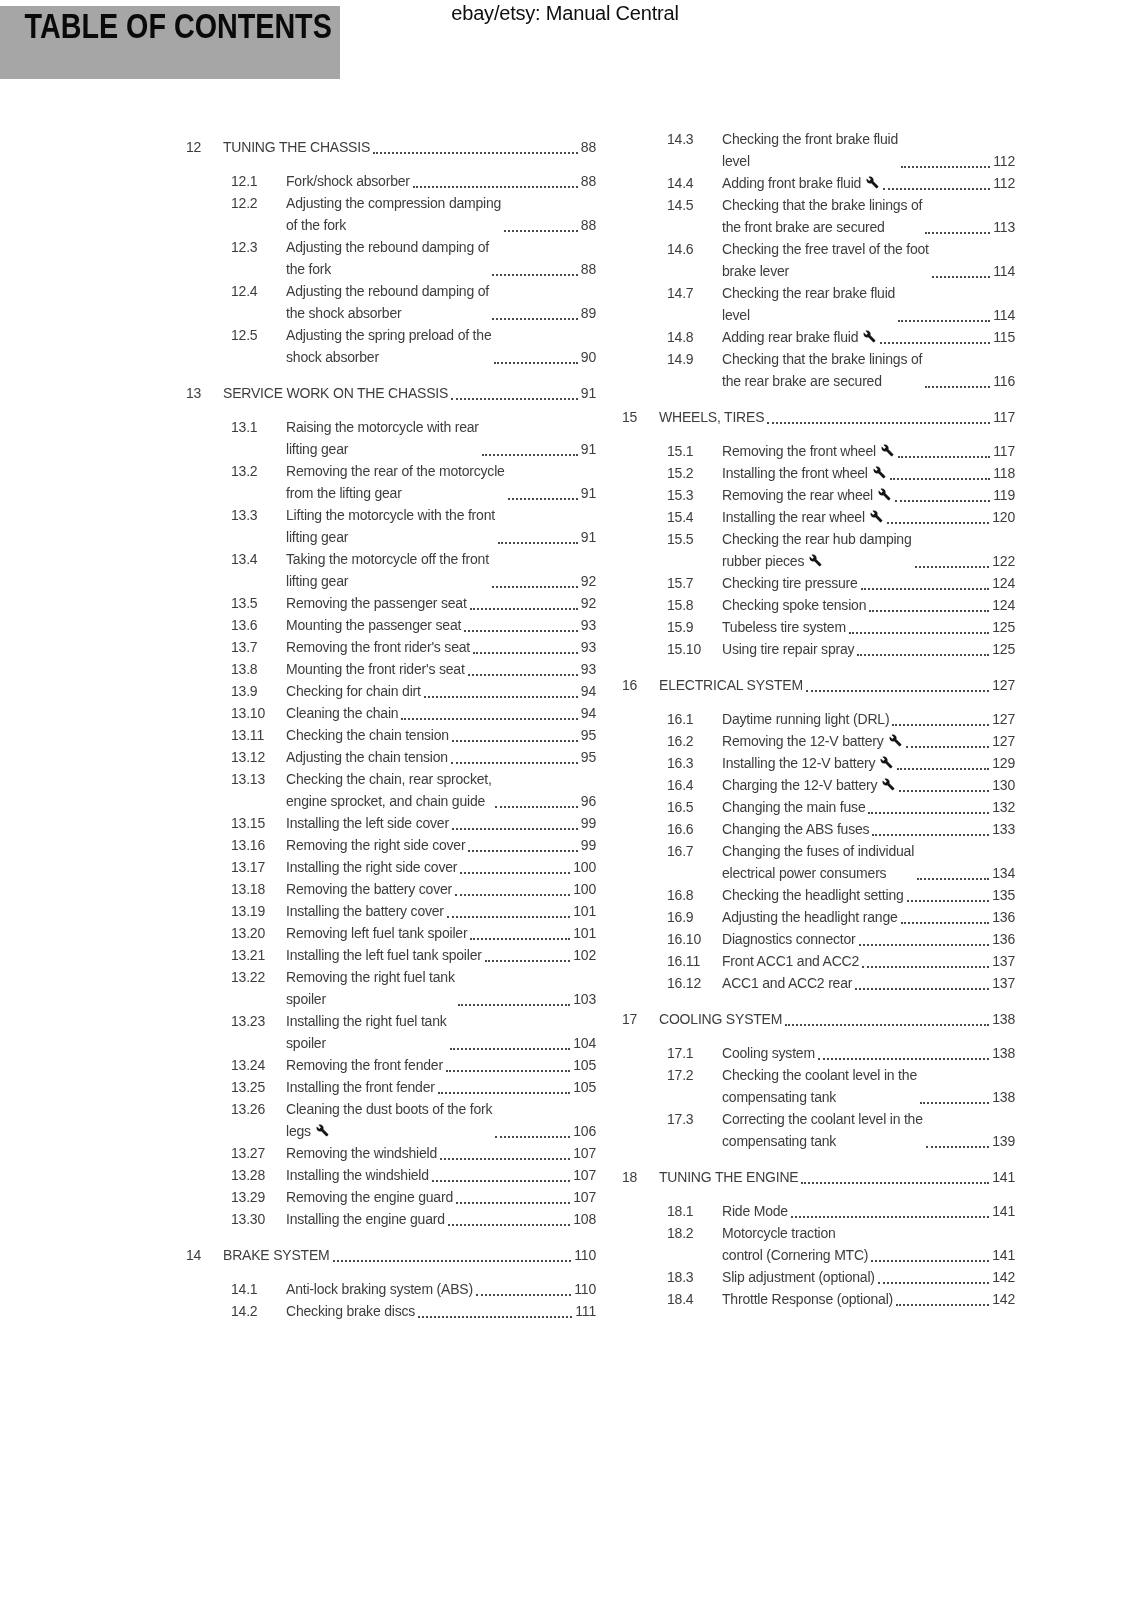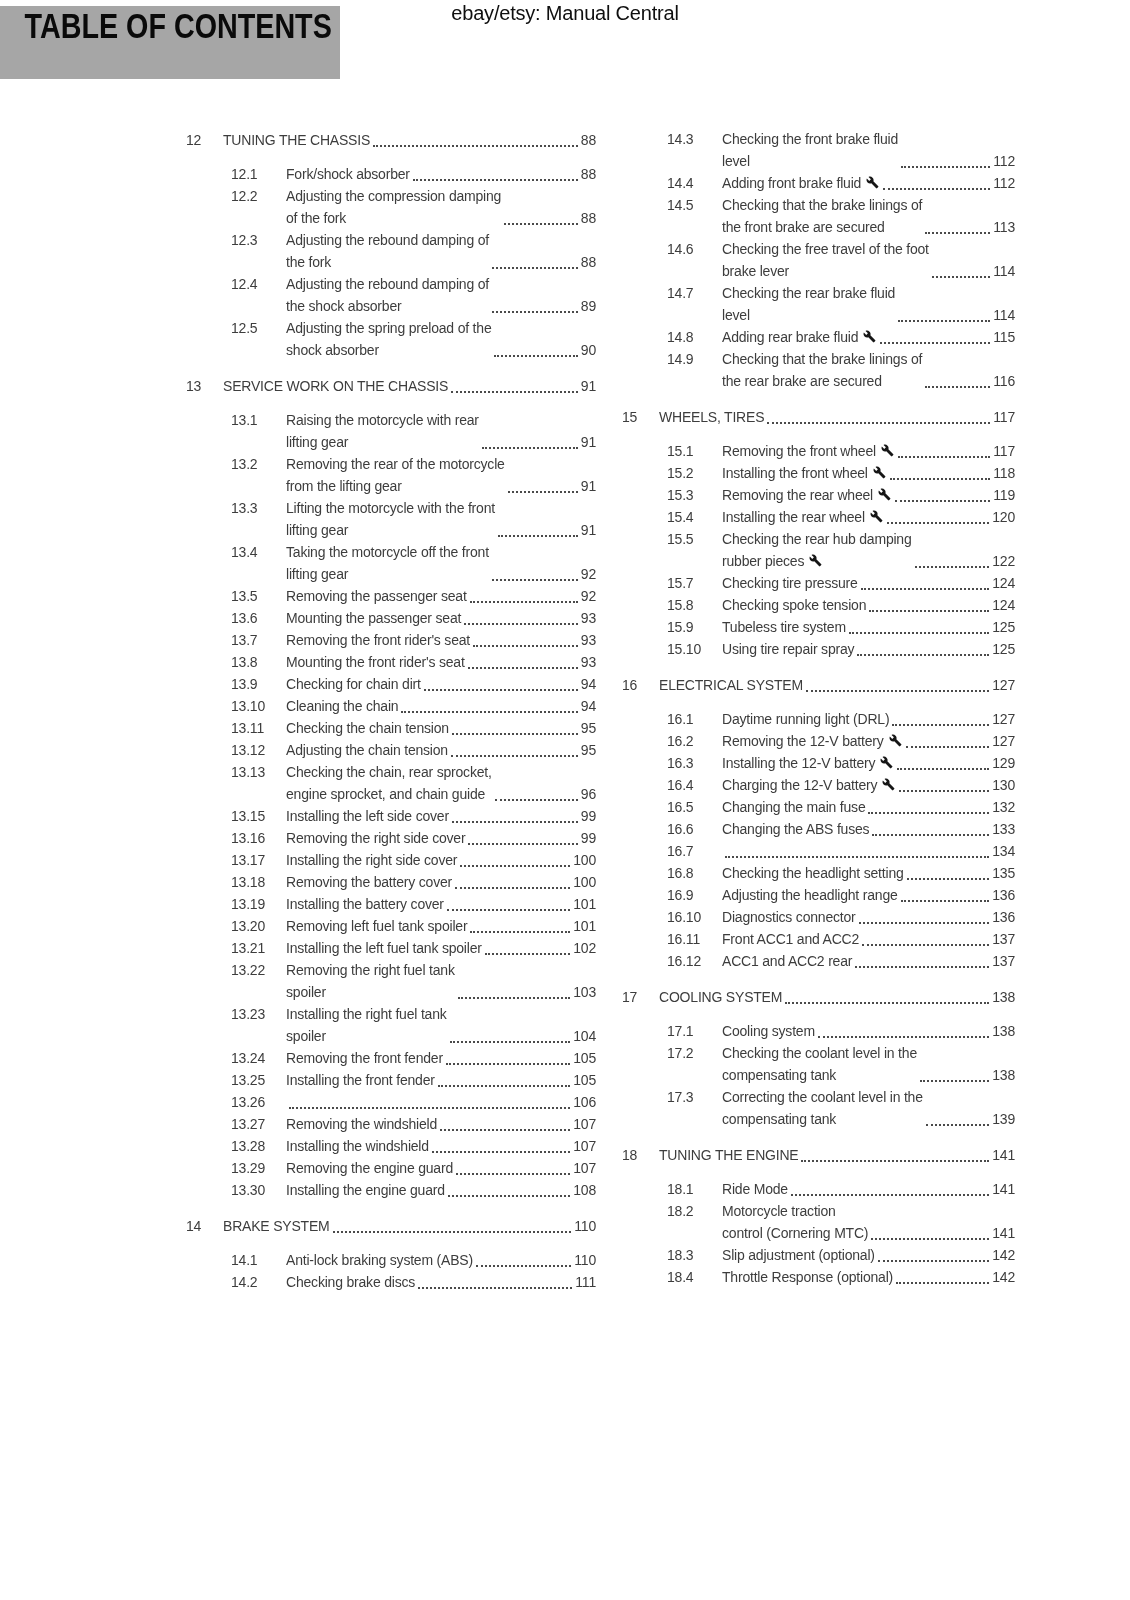--- a/index.html
+++ b/index.html
@@ -27,21 +27,21 @@
   .toc {
     position:absolute; left:186px; top:128px; display:flex; gap:26px;
     font-size:14px; line-height:22px; letter-spacing:-0.2px;
   }
   .toc-col:first-child { width:410px; }
   .toc-col:last-child  { width:393px; }
   .row { display:flex; align-items:flex-start; }
   .row .num { flex:0 0 55px; }
   .chapter-row { margin:14px 0 12px; }
   .chapter-row .num { flex:0 0 37px; }
-  .sec:first-child > .chapter-row { margin-top:1px; }
+  .sec:first-child > .chapter-row { margin-top:8px; }
   .entries { margin-left:45px; }
   .rbody { flex:1 1 auto; min-width:0; display:flex; align-items:flex-end; }
   .title { flex:0 1 auto; white-space:pre-line; }
   .dots {
     flex:1 0 10px; border-bottom:2px dotted var(--dots,#4a4a4a);
     margin:0 3px 4px 3px;
   }
   .pg { flex:0 0 auto; }
   .wrench {
     width:13px; height:13px; fill:#161616; display:inline-block;
@@ -328,20 +328,24 @@
               <span class="num">13.25</span>
               <span class="rbody">
                 <span class="title">Installing the front fender</span>
                 <span class="dots"></span>
                 <span class="pg">105</span>
               </span>
             </div>
             <div class="row entry-row">
               <span class="num">13.26</span>
               <span class="rbody">
+                <span class="title">Cleaning the dust boots of the fork
+legs<svg viewBox="0 0 24 24" class="wrench">
+                    <path d="M22.7 19l-9.1-9.1c.9-2.3.4-5-1.5-6.9-2-2-5-2.4-7.4-1.3L9 6 6 9 1.6 4.7C.4 7.1.9 10.1 2.9 12.1c1.9 1.9 4.6 2.4 6.9 1.5l9.1 9.1c.4.4 1 .4 1.4 0l2.3-2.3c.5-.4.5-1.1.1-1.4z"></path>
+                  </svg></span>
                 <span class="dots"></span>
                 <span class="pg">106</span>
               </span>
             </div>
             <div class="row entry-row">
               <span class="num">13.27</span>
               <span class="rbody">
                 <span class="title">Removing the windshield</span>
                 <span class="dots"></span>
                 <span class="pg">107</span>
@@ -627,20 +631,22 @@
               <span class="num">16.6</span>
               <span class="rbody">
                 <span class="title">Changing the ABS fuses</span>
                 <span class="dots"></span>
                 <span class="pg">133</span>
               </span>
             </div>
             <div class="row entry-row">
               <span class="num">16.7</span>
               <span class="rbody">
+                <span class="title">Changing the fuses of individual
+electrical power consumers</span>
                 <span class="dots"></span>
                 <span class="pg">134</span>
               </span>
             </div>
             <div class="row entry-row">
               <span class="num">16.8</span>
               <span class="rbody">
                 <span class="title">Checking the headlight setting</span>
                 <span class="dots"></span>
                 <span class="pg">135</span>

